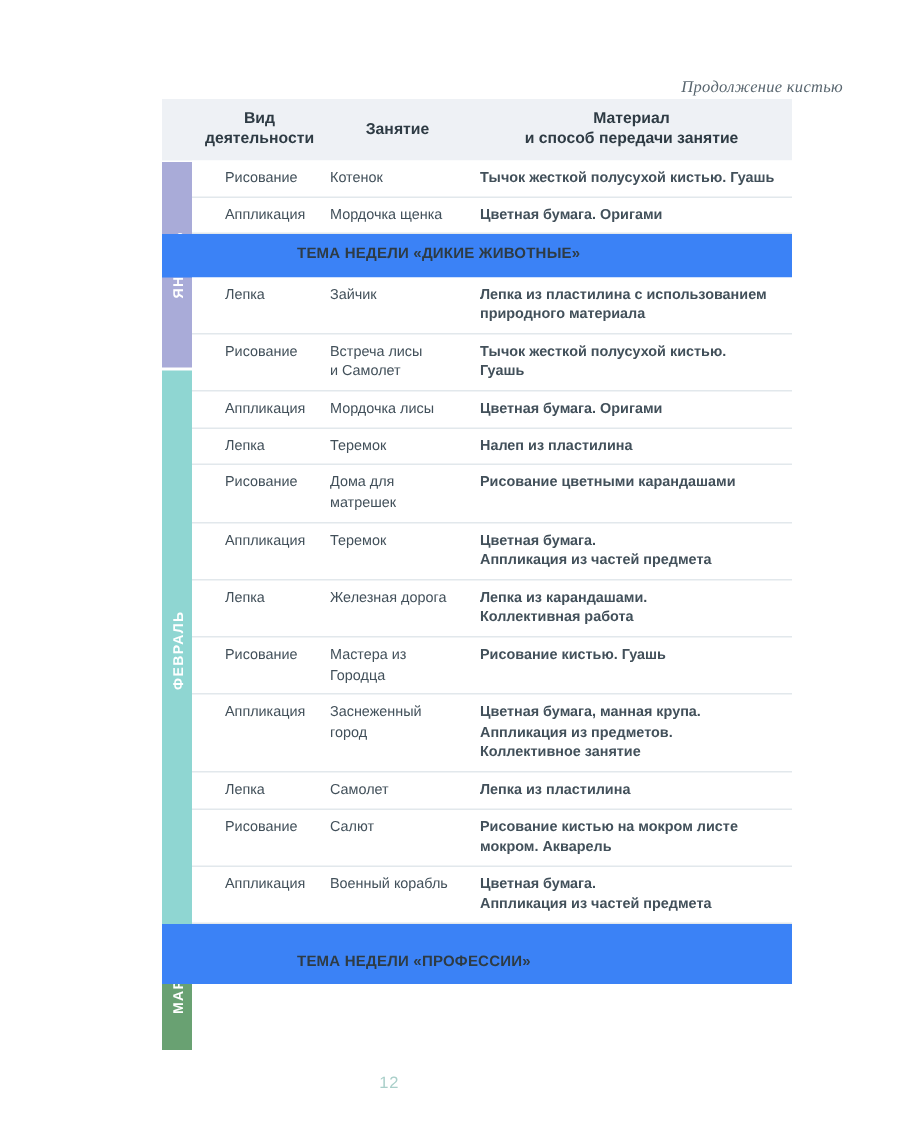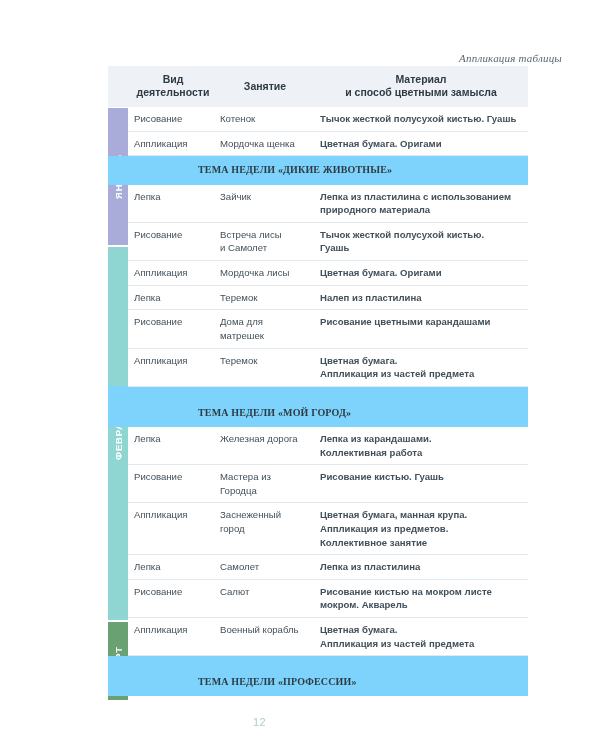--- a/index.html
+++ b/index.html
@@ -77,32 +77,31 @@
   tbody td {
     font-size: 9.6px;
     line-height: 1.42;
     color: #42505a;
     vertical-align: top;
     padding: 5px 6px 5px 6px;
     border-bottom: 1px solid #e2e8ec;
     background: #ffffff;
   }
 
-  td.cell-kind { padding-left: 6px; }
+  td.cell-kind { padding-left: 22px; }
   td.cell-act  { padding-left: 4px; }
   td.cell-mat  { padding-left: 6px; font-weight: bold; }
 
   .line { display: block; }
 
   
   tr.theme td {
     border-bottom: none;
     padding: 0;
-    background: #7dd3fc;
-    font-family: Liberation Serif, serif;
+    background: #3b82f6;
   }
   .theme-box {
     font-size: 10px;
     font-weight: bold;
     color: #2e3b44;
     letter-spacing: .15px;
     padding: 7px 0 7px 70px;
     white-space: nowrap;
   }
   tr.theme-gap td .theme-box { padding-top: 19px; }
@@ -146,21 +145,21 @@
     color: #a9cfc9;
     letter-spacing: .5px;
   }
 </style>
 </head>
 <body>
 
 <div class="page">
 
   <div class="caption-row">
-    <span class="caption">Аппликация таблицы</span>
+    <span class="caption">Продолжение кистью</span>
   </div>
 
   <div id="rails">
       <div class="rail" style="top: 108px; height: 137px; background: rgb(169, 171, 216);">
         <span>ЯНВАРЬ</span>
       </div>
       <div class="rail" style="top: 247px; height: 373px; background: rgb(143, 214, 210);">
         <span>ФЕВРАЛЬ</span>
       </div>
       <div class="rail" style="top: 622px; height: 78px; background: rgb(105, 161, 114);">
@@ -179,21 +178,21 @@
       <thead>
         <tr>
           <th class="th-month"></th>
           <th class="th-kind">
             <span>Вид</span>
             <span class="hdr-l2">деятельности</span>
           </th>
           <th>Занятие</th>
           <th>
             <span>Материал</span>
-            <span class="hdr-l2">и способ цветными замысла</span>
+            <span class="hdr-l2">и способ передачи занятие</span>
           </th>
         </tr>
       </thead>
       <tbody id="tbody">
           <tr>
             <td class="month-cell"></td>
             <td class="cell-kind">Рисование</td>
             <td class="cell-act">
               <span class="line">Котенок</span>
             </td>
@@ -274,26 +273,20 @@
             <td class="month-cell"></td>
             <td class="cell-kind">Аппликация</td>
             <td class="cell-act">
               <span class="line">Теремок</span>
             </td>
             <td class="cell-mat">
               <span class="line">Цветная бумага.</span>
               <span class="line">Аппликация из частей предмета</span>
             </td>
           </tr>
-          <tr class="theme theme-gap">
-            <td class="month-cell"></td>
-            <td colspan="3">
-              <div class="theme-box">ТЕМА НЕДЕЛИ «МОЙ ГОРОД»</div>
-            </td>
-          </tr>
           <tr>
             <td class="month-cell"></td>
             <td class="cell-kind">Лепка</td>
             <td class="cell-act">
               <span class="line">Железная дорога</span>
             </td>
             <td class="cell-mat">
               <span class="line">Лепка из карандашами.</span>
               <span class="line">Коллективная работа</span>
             </td>

